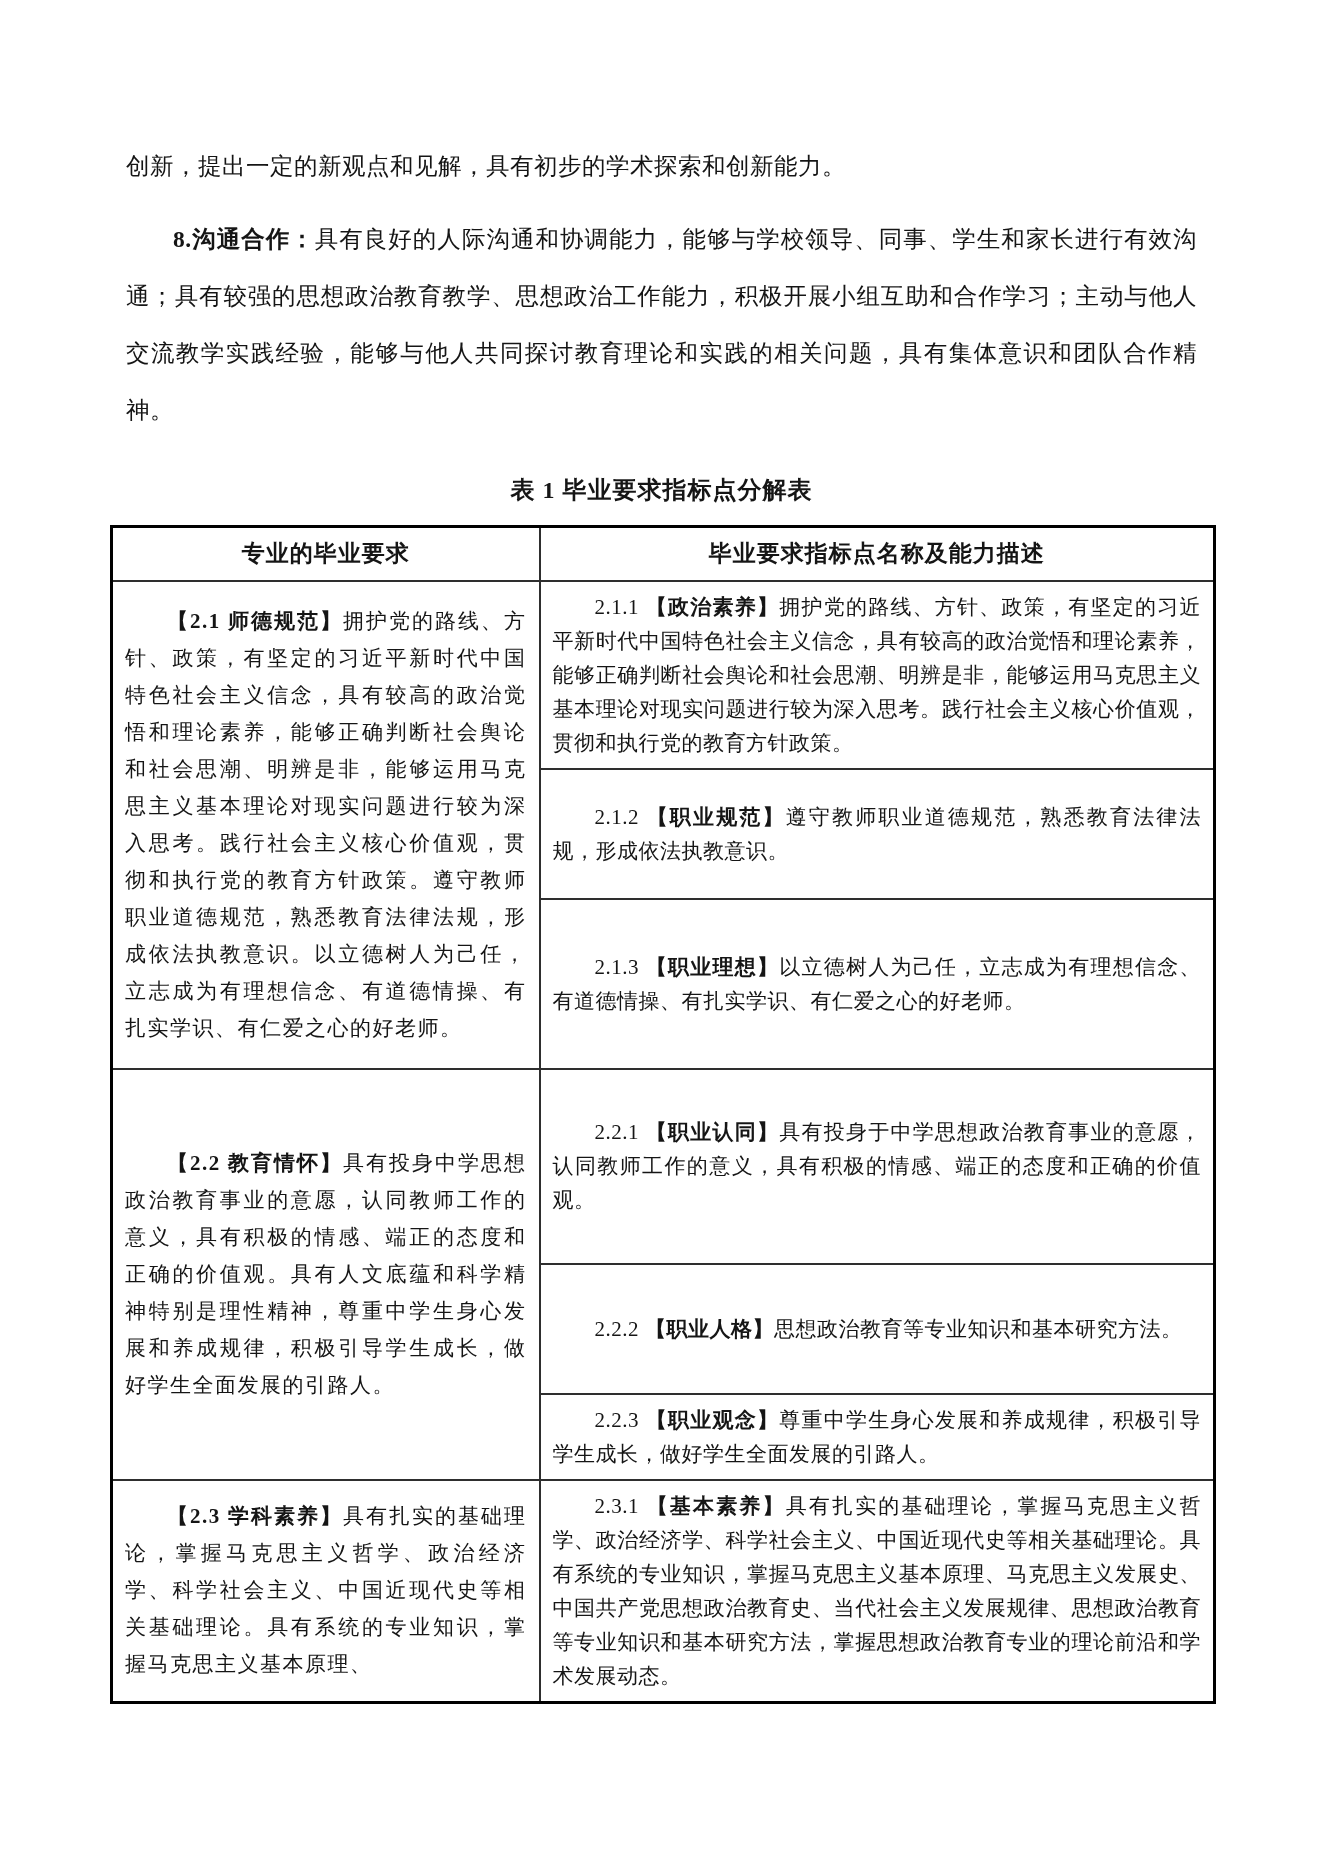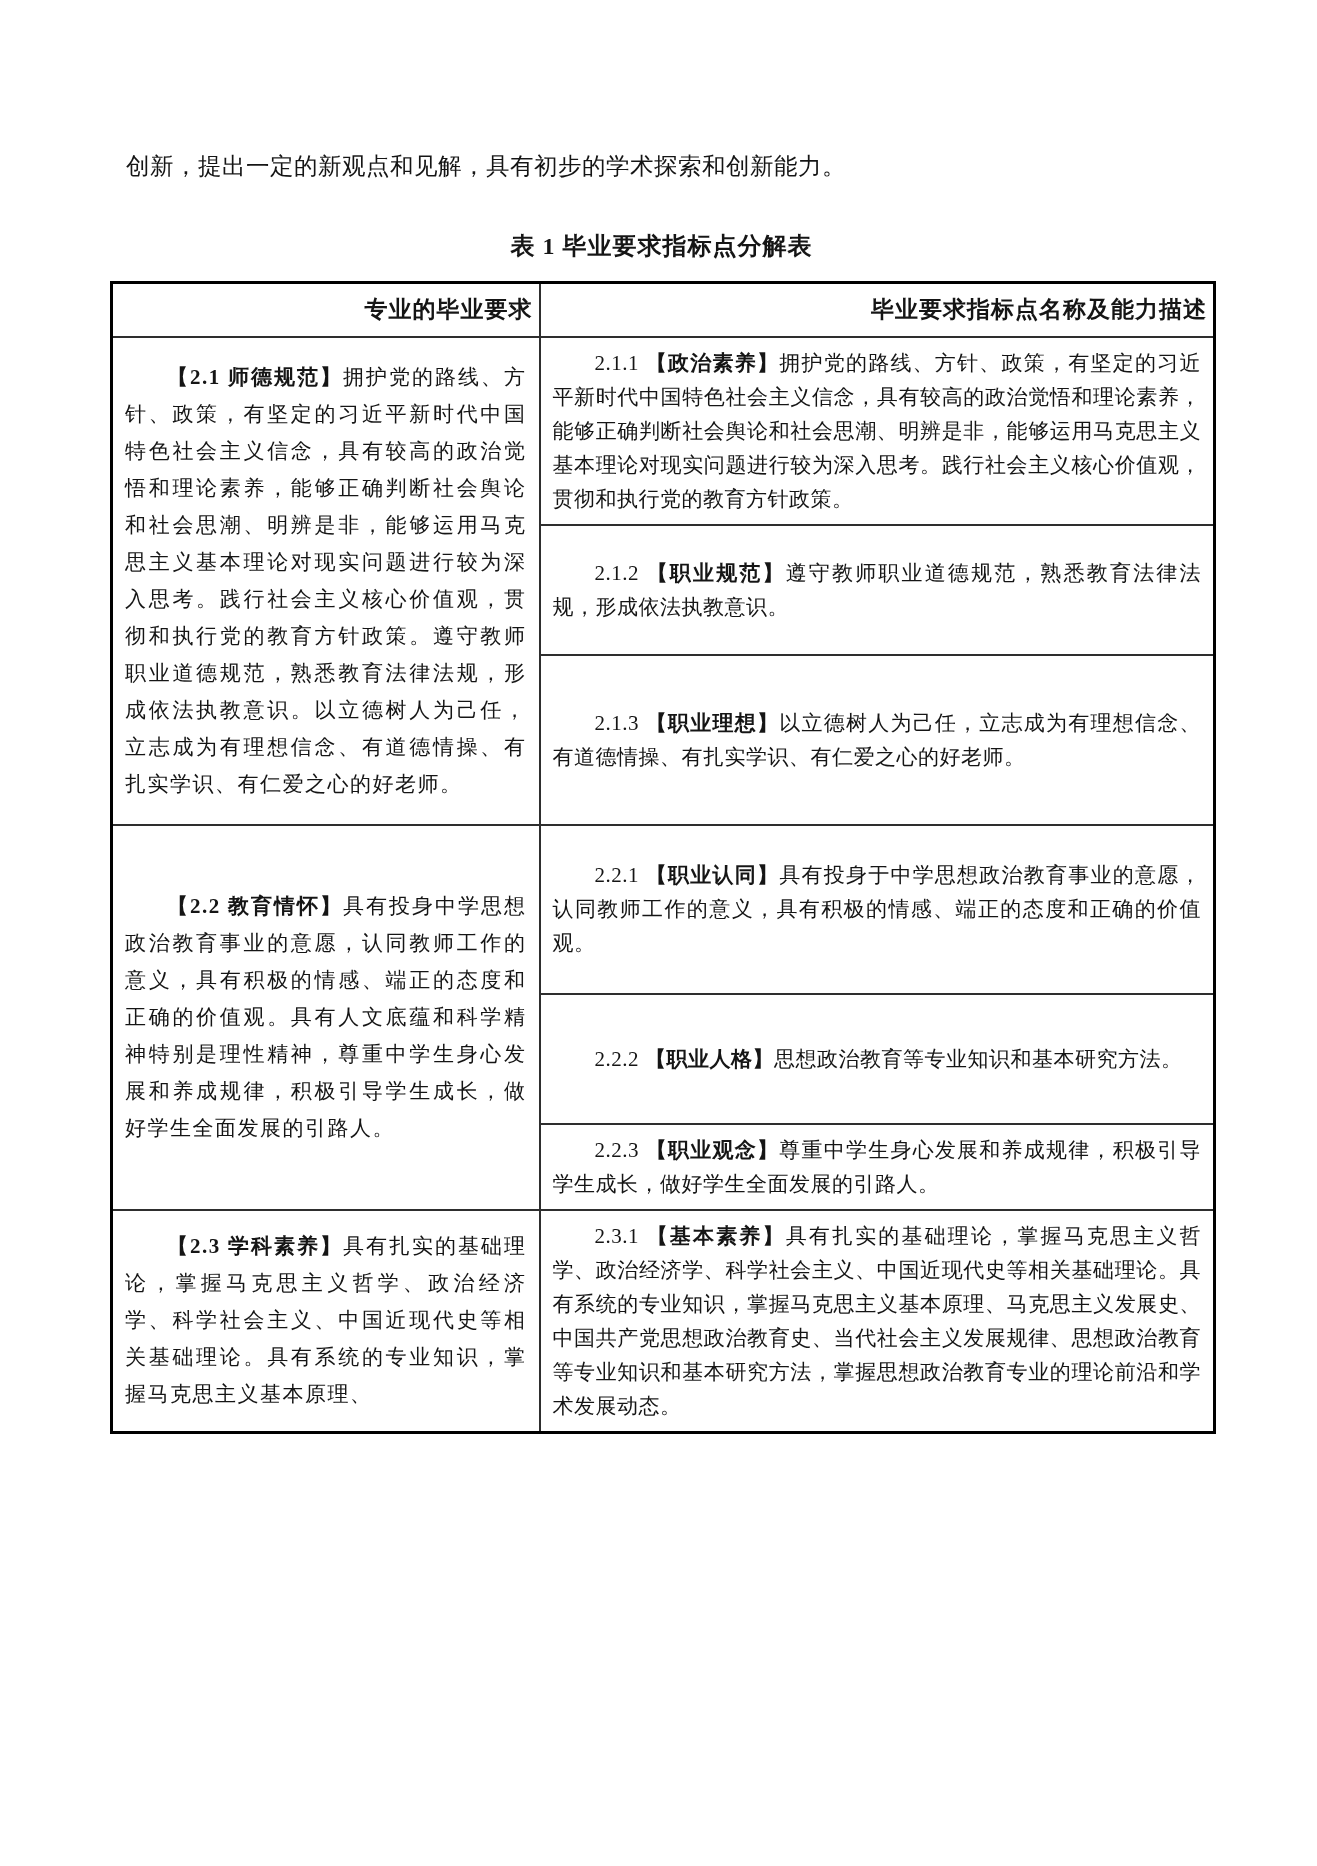--- a/index.html
+++ b/index.html
@@ -48,21 +48,21 @@
   table.req-table col.c1 { width: 428px; }
   table.req-table col.c2 { width: 675px; }
   table.req-table th,
   table.req-table td {
     border: 2px solid #2e2e2e;
   }
   table.req-table th {
     height: 54px;
     font-size: 23px;
     font-weight: 700;
-    text-align: right;
+    text-align: center;
     vertical-align: middle;
     letter-spacing: 1px;
     padding: 2px 6px;
   }
   table.req-table td {
     vertical-align: middle;
     padding: 8px 12px;
   }
   td.req-cell p, td.ind-cell p {
     margin: 0;
@@ -72,32 +72,33 @@
   }
   td.req-cell p { line-height: 37px; letter-spacing: 1.5px; }
   td.ind-cell p { line-height: 34px; letter-spacing: 0.5px; }
   td.req-cell .req-label, td.ind-cell .ind-label { font-weight: 700; }
   .ind-num { margin-right: 6px; }
 
   
   .h176 { height: 176px; }
   .h115 { height: 130px; }
   .h170 { height: 170px; }
-  .h169 { height: 169px; }
+  .h169 { height: 195px; }
   .h85  { height: 85px;  }
   .h211 { height: 211px; }
 </style>
 </head>
 <body>
 
 <div class="page">
   <div class="content">
 
     <p class="body-para"><span>创新，提出一定的新观点和见解，具有初步的学术探索和创新能力。</span></p>
 
+    <p class="body-para indent2"><span class="lead-bold">8.沟通合作：</span><span>具有良好的人际沟通和协调能力，能够与学校领导、同事、学生和家长进行有效沟通；具有较强的思想政治教育教学、思想政治工作能力，积极开展小组互助和合作学习；主动与他人交流教学实践经验，能够与他人共同探讨教育理论和实践的相关问题，具有集体意识和团队合作精神。</span></p>
 
 
     <div class="table-caption">表 1 毕业要求指标点分解表</div>
 
     <table class="req-table">
       <colgroup>
           <col class="c1">
           <col class="c2">
         </colgroup>
       <thead>

